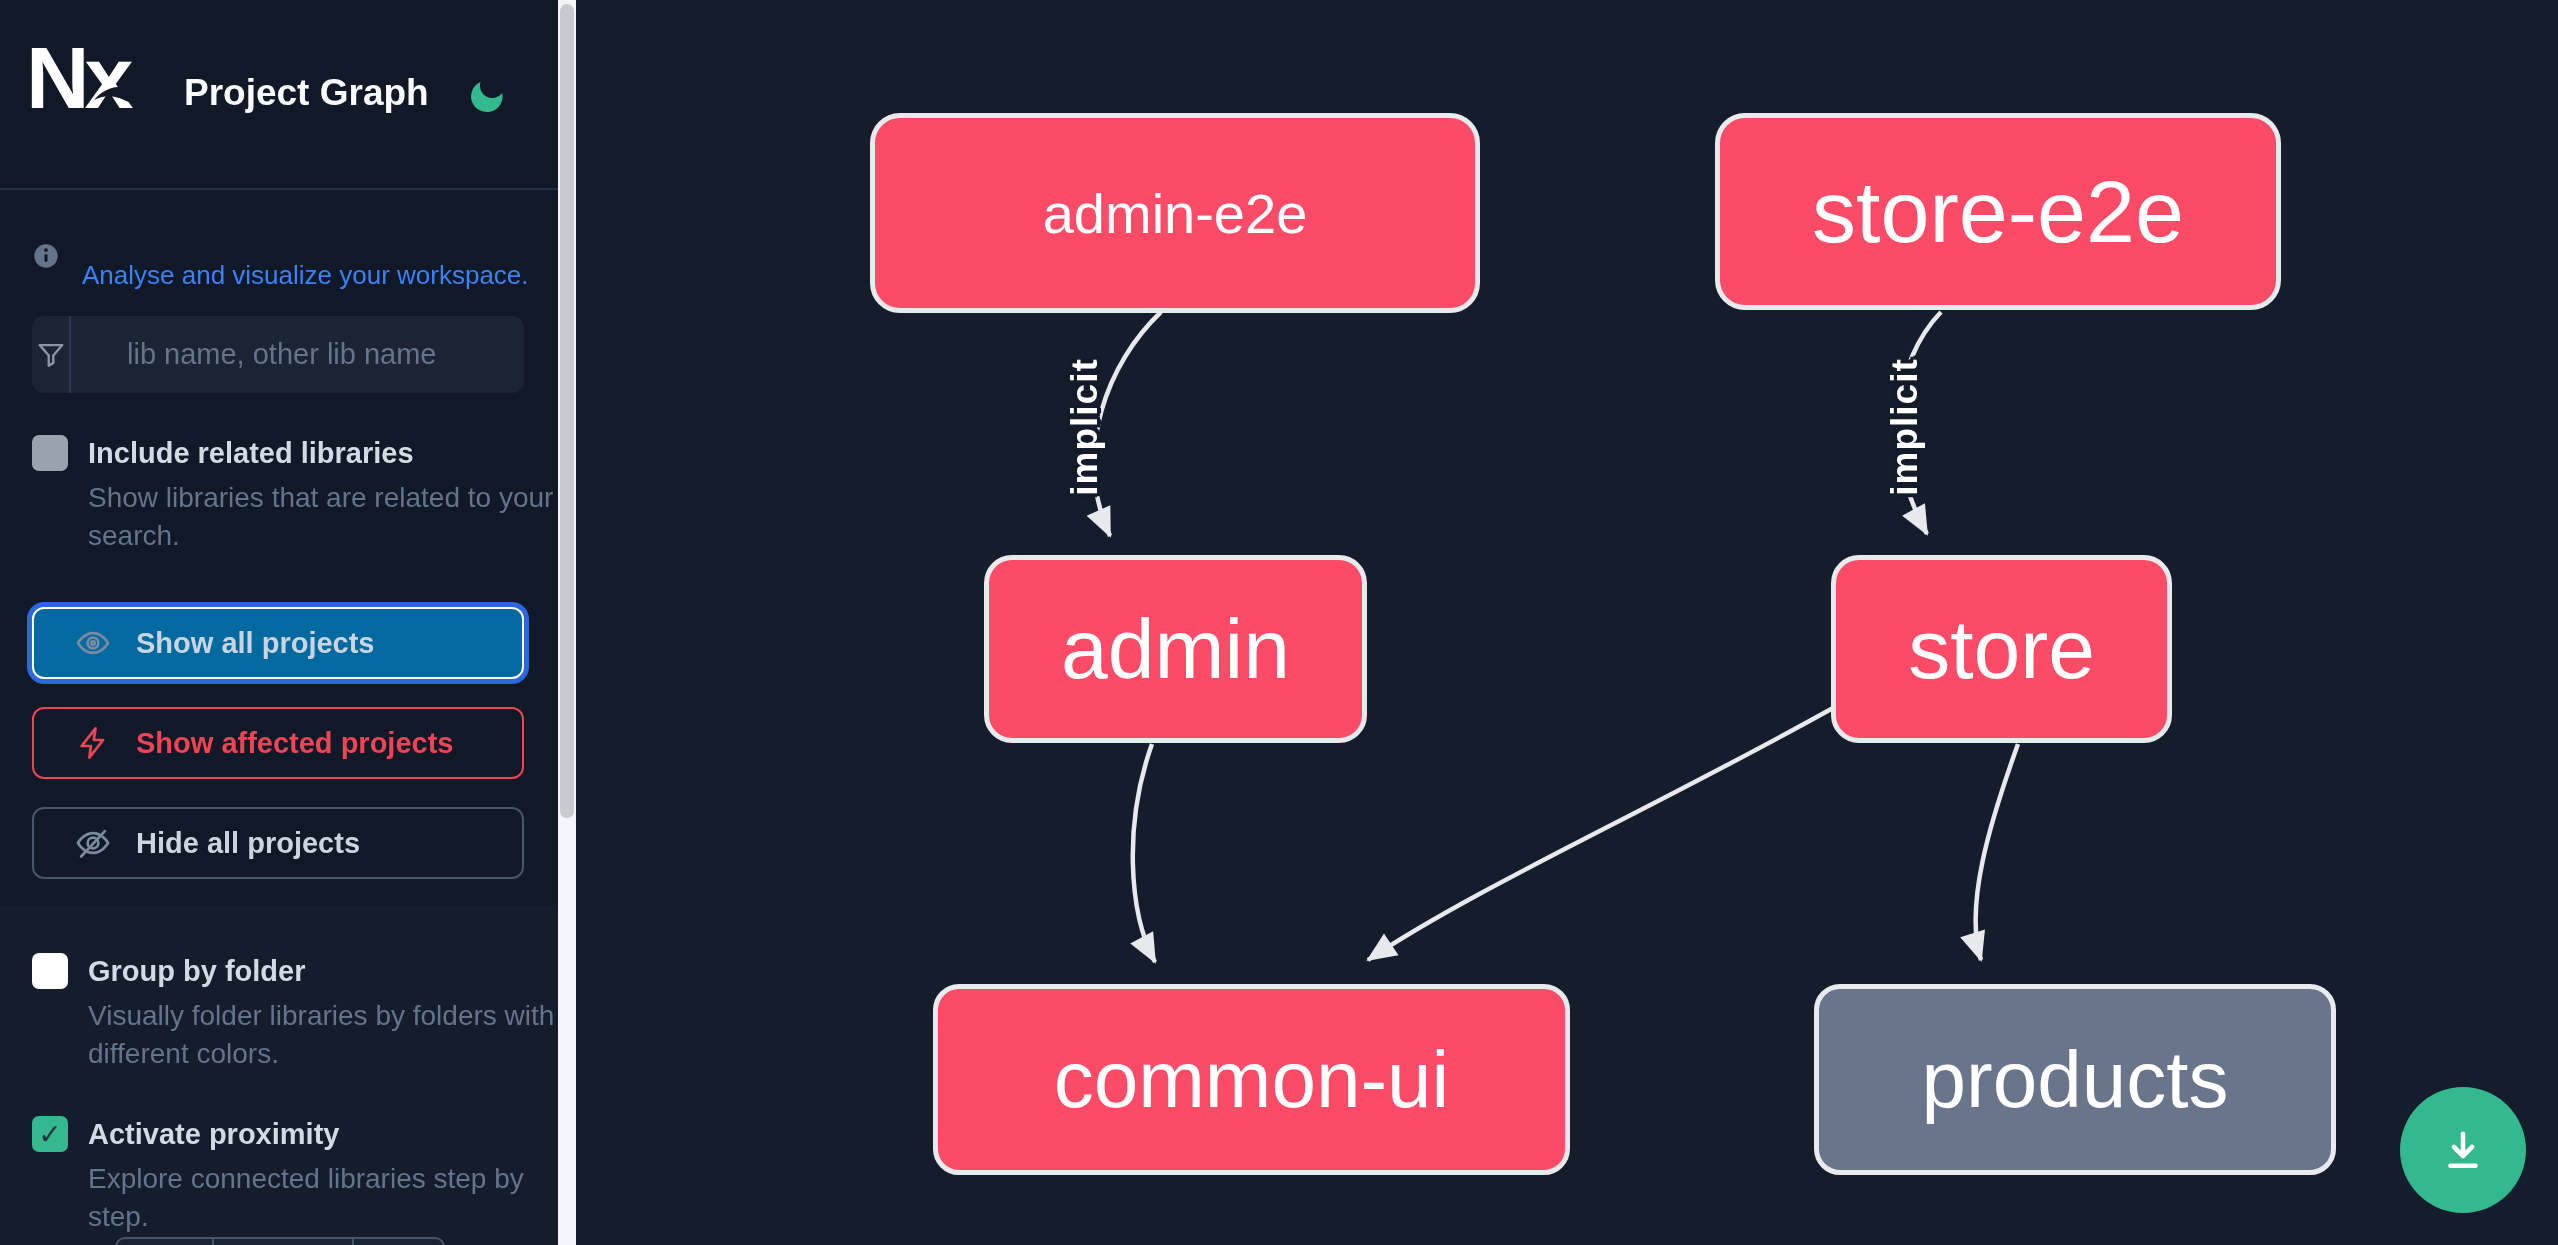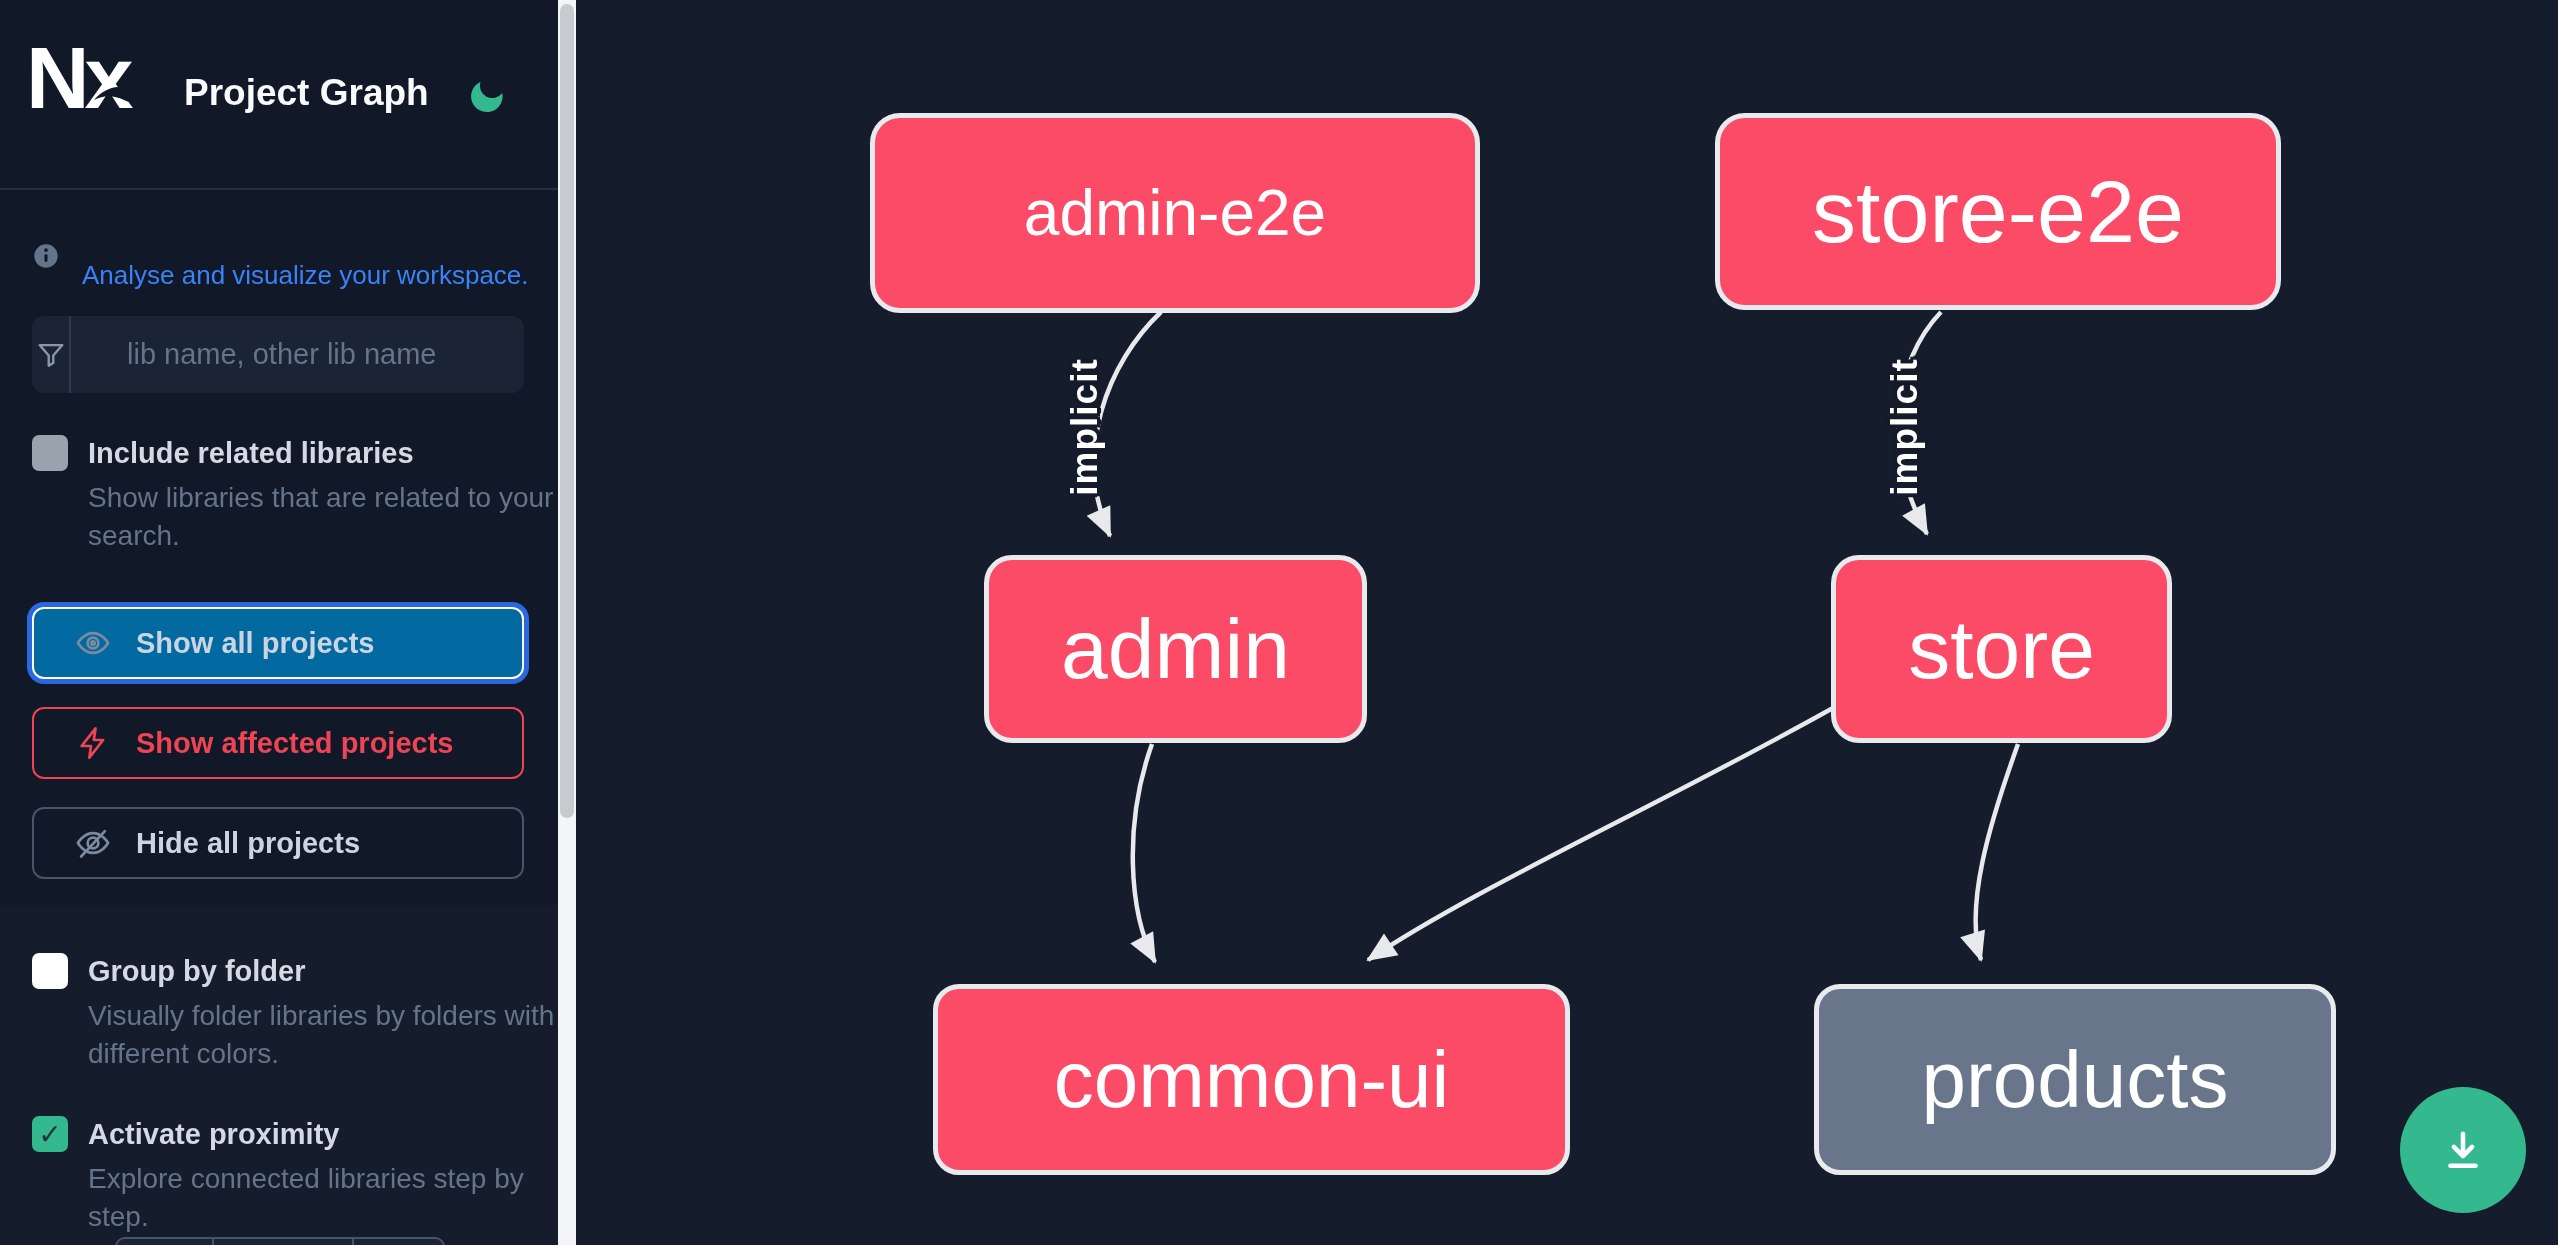--- a/index.html
+++ b/index.html
@@ -91,21 +91,21 @@
         <path class="arrow-head" d="M2 2 L32 15 L2 28 Z"></path>
       </marker>
     </defs>
     <path class="edge-path" d="M 1161 312 C 1108 362, 1072 452, 1110 536" marker-end="url(#arrow)"></path>
     <path class="edge-path" d="M 1941 312 C 1893 362, 1882 452, 1927 534" marker-end="url(#arrow)"></path>
     <path class="edge-path" d="M 1152 744 C 1124 822, 1128 912, 1155 962" marker-end="url(#arrow)"></path>
     <path class="edge-path" d="M 1833 708 C 1650 810, 1475 888, 1368 960" marker-end="url(#arrow)"></path>
     <path class="edge-path" d="M 2018 744 C 1990 822, 1964 906, 1981 960" marker-end="url(#arrow)"></path>
   </svg>
 
-  <div class="node pink" style="left:870px;top:113px;width:610px;height:200px;border-radius:30px;font-size:64px;">admin-e2e</div>
+  <div class="node pink" style="left:870px;top:113px;width:610px;height:200px;border-radius:30px;font-size:56px;">admin-e2e</div>
   <div class="node pink" style="left:1715px;top:113px;width:566px;height:197px;border-radius:30px;font-size:88px;">store-e2e</div>
   <div class="node pink" style="left:984px;top:555px;width:383px;height:188px;border-radius:28px;font-size:84px;">admin</div>
   <div class="node pink" style="left:1831px;top:555px;width:341px;height:188px;border-radius:28px;font-size:84px;">store</div>
   <div class="node gray" style="left:1814px;top:984px;width:522px;height:191px;border-radius:26px;font-size:80px;">products</div>
   <div class="node pink" style="left:933px;top:984px;width:637px;height:191px;border-radius:26px;font-size:80px;">common-ui</div>
 
   <div class="edge-label" style="left:1085px;top:427px;">implicit</div>
   <div class="edge-label" style="left:1905px;top:427px;">implicit</div>
 
   <button id="fab">

